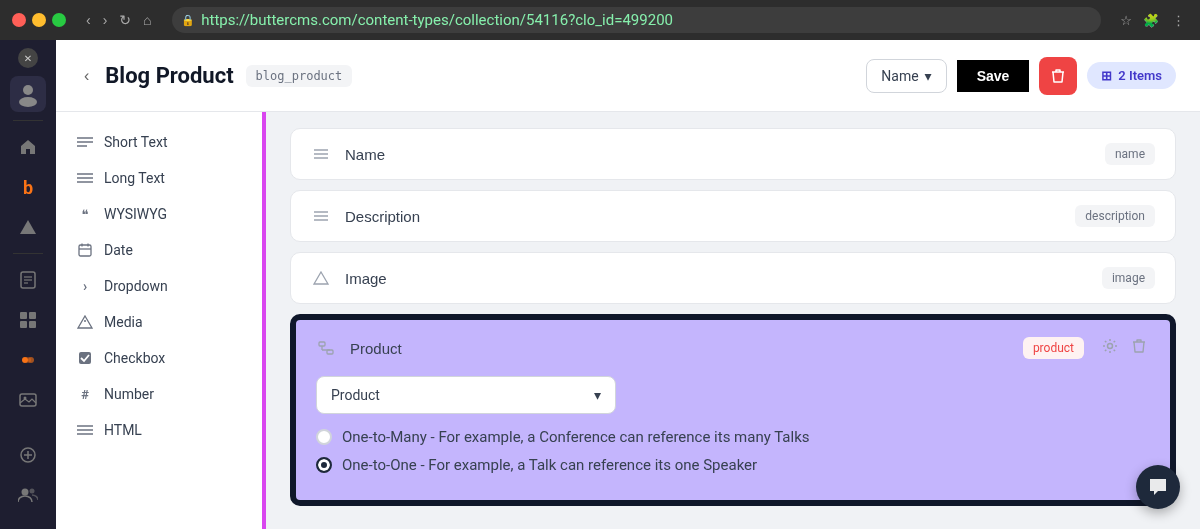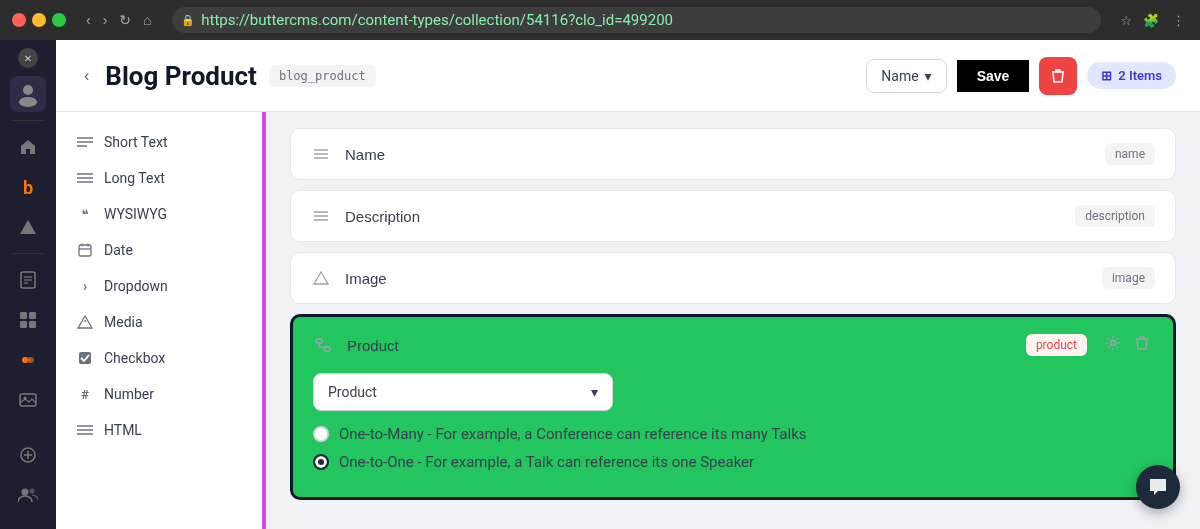--- a/index.html
+++ b/index.html
@@ -161,21 +161,21 @@
     .back-btn {
       background: none;
       border: none;
       cursor: pointer;
       color: #666;
       font-size: 16px;
       padding: 4px;
       border-radius: 4px;
     }
     .page-title {
-      font-size: 26px;
+      font-size: 22px;
       font-weight: 700;
       color: #111827;
     }
     .slug-badge {
       background: #f3f4f6;
       color: #6b7280;
       font-size: 12px;
       padding: 4px 10px;
       border-radius: 6px;
       font-family: monospace;
@@ -316,24 +316,24 @@
     .field-action-icon {
       color: #9ca3af;
       font-size: 16px;
       cursor: pointer;
       padding: 4px;
       border-radius: 4px;
     }
 
     
     .field-row-expanded {
-      background: #22c55e;
+      background: #c4b5fd;
       border-radius: 10px;
       margin-bottom: 10px;
-      border: 3px solid #0f172a;
+      border: 6px solid #0f172a;
       overflow: hidden;
     }
     .field-row-expanded .field-row-header {
       padding: 14px 20px;
       display: flex;
       align-items: center;
       gap: 14px;
     }
     .field-row-expanded .field-options {
       padding: 0 20px 16px 20px;

